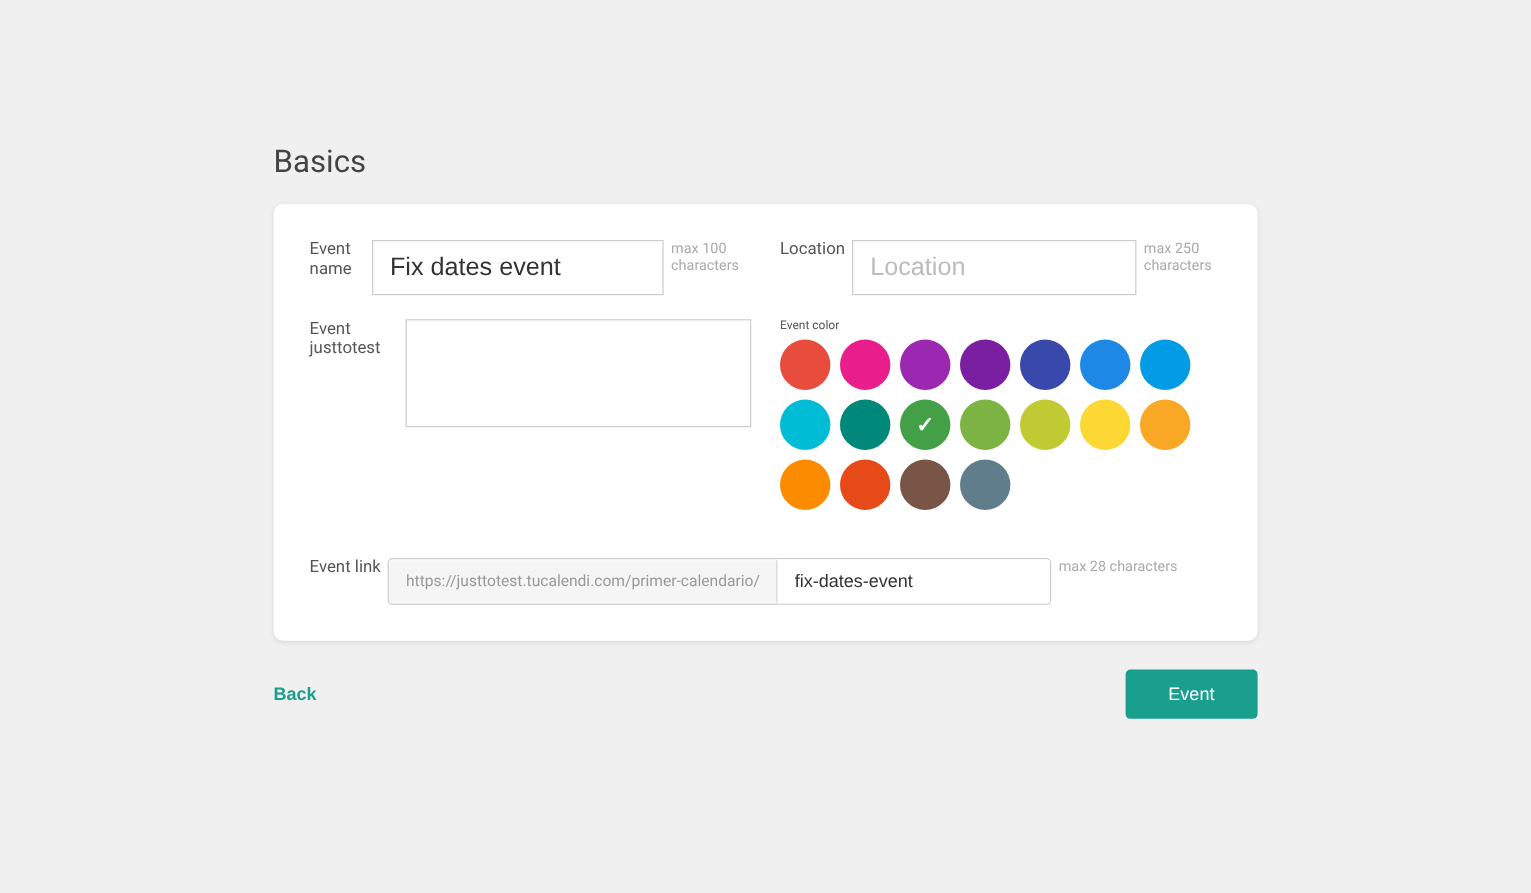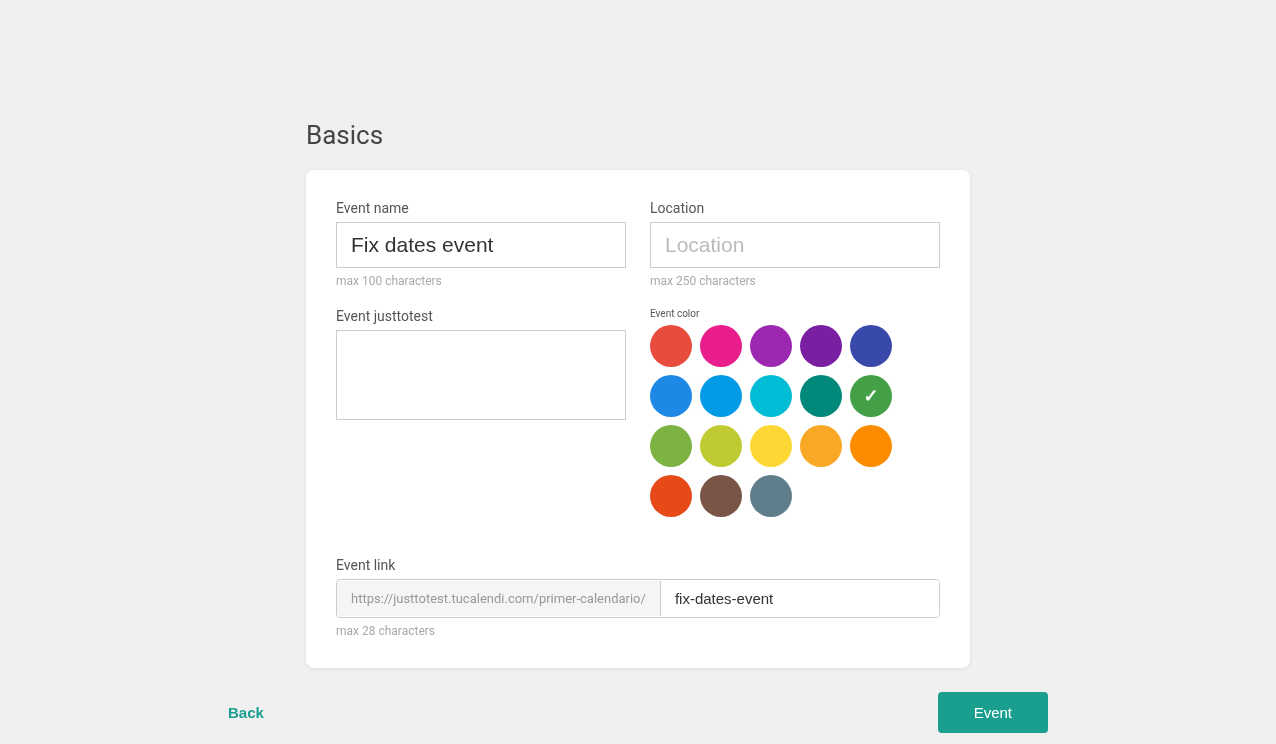--- a/index.html
+++ b/index.html
@@ -9,21 +9,21 @@
       color: #333;
       min-height: 744px;
     }
     .page-wrapper {
       display: flex;
       flex-direction: column;
       align-items: center;
       padding: 120px 20px 40px;
     }
     .form-container {
-      width: 664px;
+      width: 820px;
       max-width: 100%;
     }
     .page-title {
       font-size: 26px;
       font-weight: 400;
       color: #444;
       margin-bottom: 20px;
     }
     .card {
       background: #fff;
@@ -31,21 +31,21 @@
       padding: 30px;
       box-shadow: 0 1px 4px rgba(0,0,0,0.08);
     }
     .two-col {
       display: grid;
       grid-template-columns: 1fr 1fr;
       gap: 24px;
     }
     .field-group {
       display: flex;
-      flex-direction: column;
+      flex-direction: row;
       gap: 6px;
     }
     .field-label {
       font-size: 14px;
       color: #555;
     }
     .text-input {
       border: 1px solid #ccc;
       border-radius: 0;
       padding: 10px 14px;

